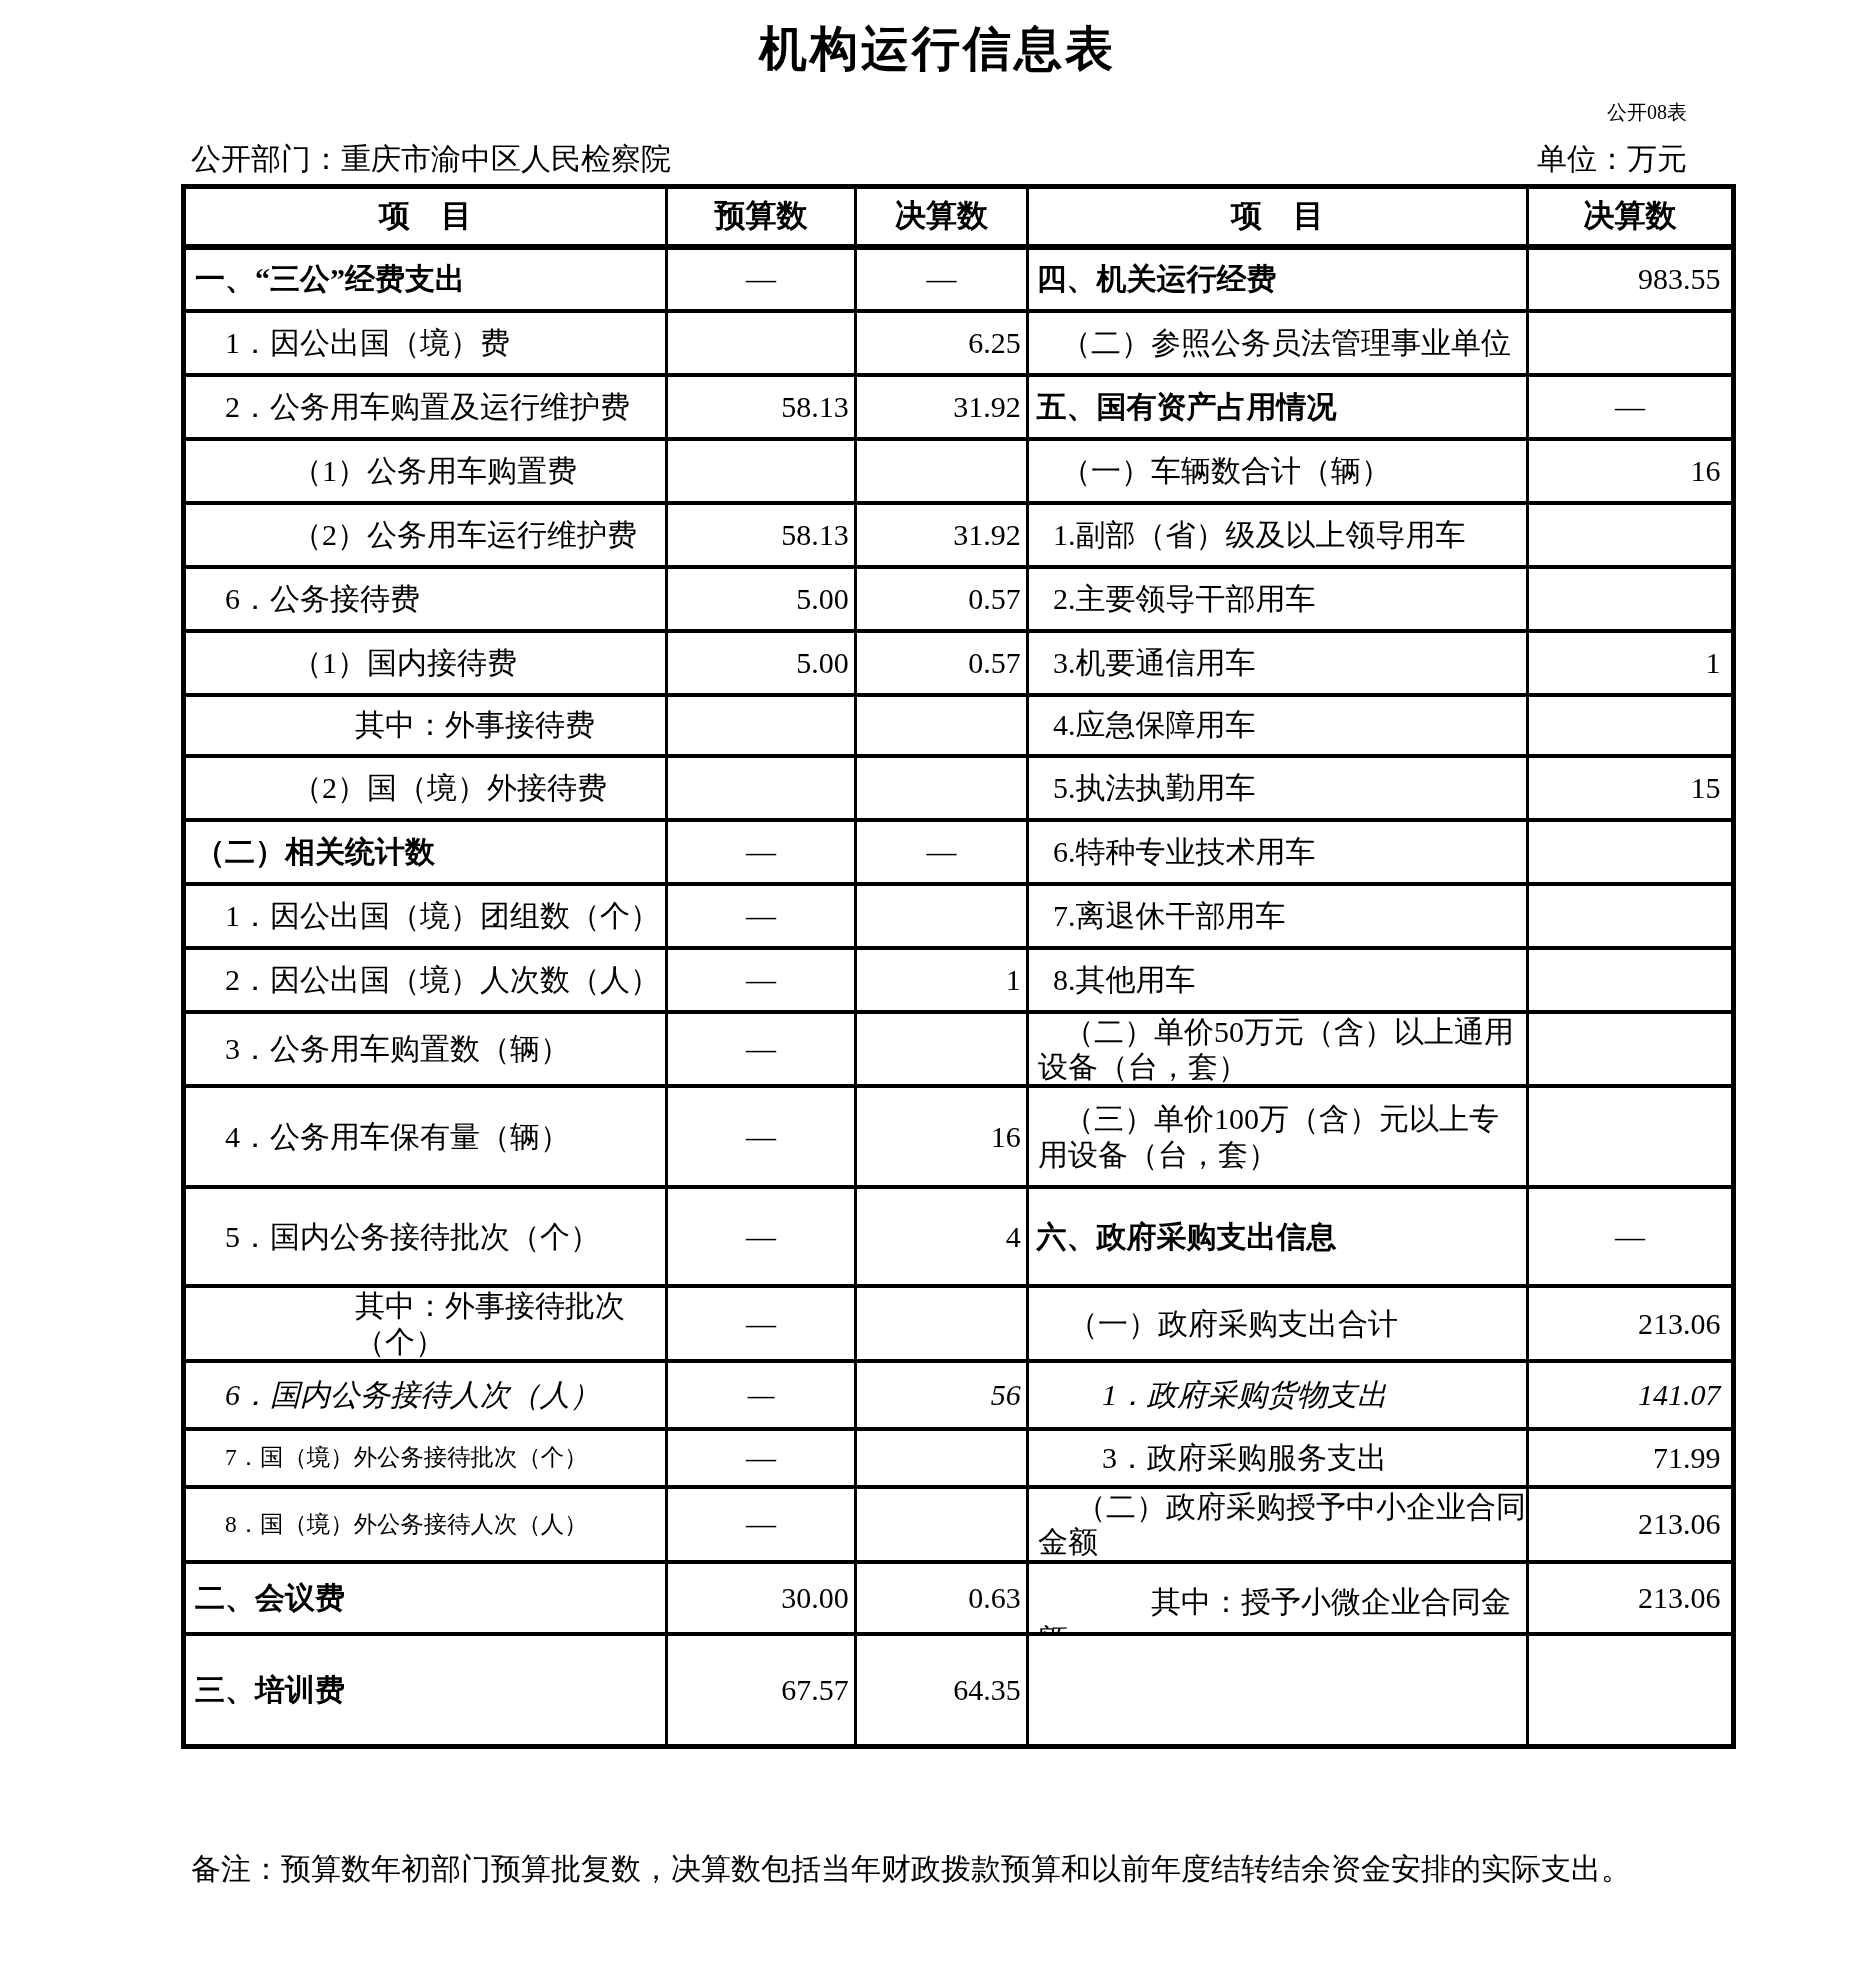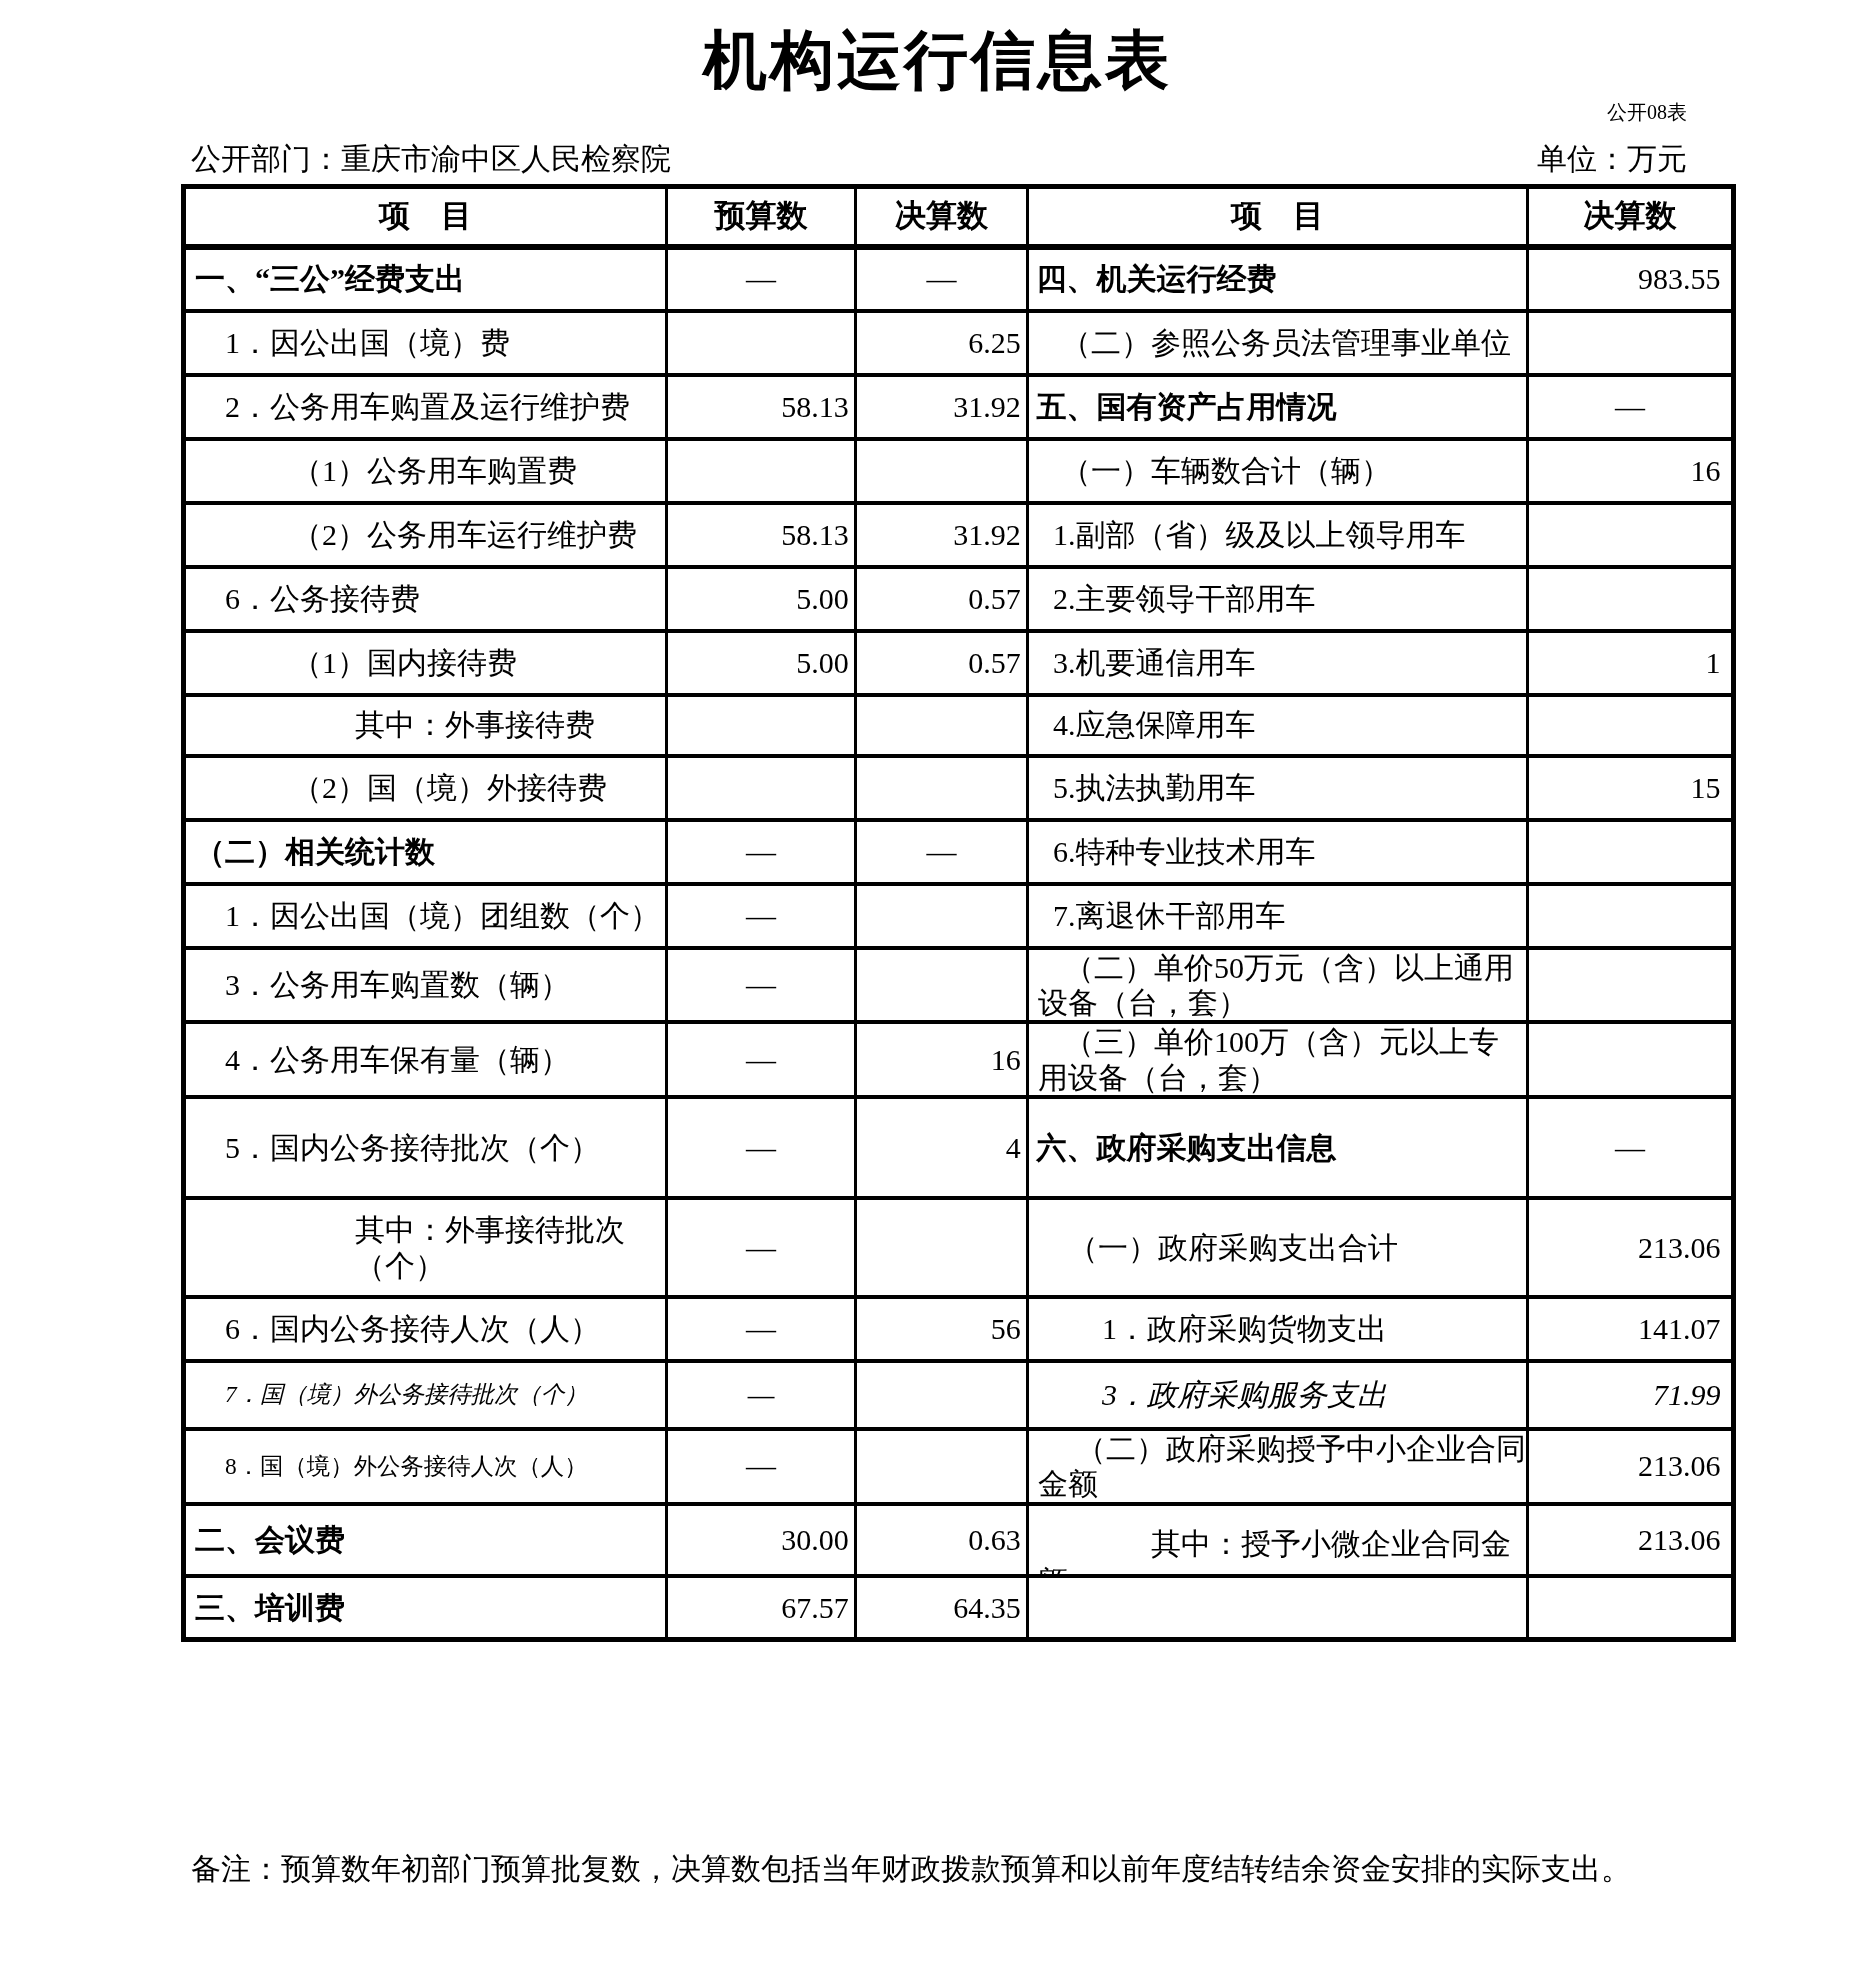--- a/index.html
+++ b/index.html
@@ -1,19 +1,19 @@
 <!DOCTYPE html>
 <html style="font-size:12px"><head>
 <meta charset="utf-8">
 <style>
   * { margin:0; padding:0; box-sizing:border-box; }
   html,body { width:1875px; height:1965px; background:#ffffff; overflow:hidden; position:relative;
     font-family:"Liberation Serif","DejaVu Serif",serif; color:#000; }
   .title { position:absolute; top:16.6px; left:0; width:1875px; text-align:center;
-    font-size:64px; font-weight:bold; letter-spacing:3px; }
+    font-size:48px; font-weight:bold; letter-spacing:3px; }
   .formno { position:absolute; top:99px; left:181px; width:1506px; text-align:right; font-size:20px; }
   .dept   { position:absolute; top:139px; left:191px; font-size:30px; }
   .unit   { position:absolute; top:139px; left:181px; width:1506px; text-align:right; font-size:30px; }
   .note   { position:absolute; top:1849px; left:191px; width:1558px; font-size:30px; }
 
   table.main { position:absolute; top:184px; left:181px; width:1550px;
     border-collapse:collapse; table-layout:fixed; border:5.3px solid #000; }
   th, td { border:3px solid #000; border-top-width:4.5px; border-bottom-width:4.5px;
     font-size:30px; vertical-align:middle; }
   thead tr { height:60px; }
@@ -142,20 +142,27 @@
         <td class="val rval"></td>
       </tr>
       <tr>
         <td class="item li1">1．因公出国（境）团组数（个）</td>
         <td class="val dash">—</td>
         <td class="val"></td>
         <td class="item ri2">7.离退休干部用车</td>
         <td class="val rval"></td>
       </tr>
       <tr>
+        <td class="item li1">2．因公出国（境）人次数（人）</td>
+        <td class="val dash">—</td>
+        <td class="val">1</td>
+        <td class="item ri2">8.其他用车</td>
+        <td class="val rval"></td>
+      </tr>
+      <tr>
         <td class="item li1">3．公务用车购置数（辆）</td>
         <td class="val dash">—</td>
         <td class="val"></td>
         <td class="item rh1">（二）单价50万元（含）以上通用设备（台，套）</td>
         <td class="val rval"></td>
       </tr>
       <tr>
         <td class="item li1">4．公务用车保有量（辆）</td>
         <td class="val dash">—</td>
         <td class="val">16</td>

